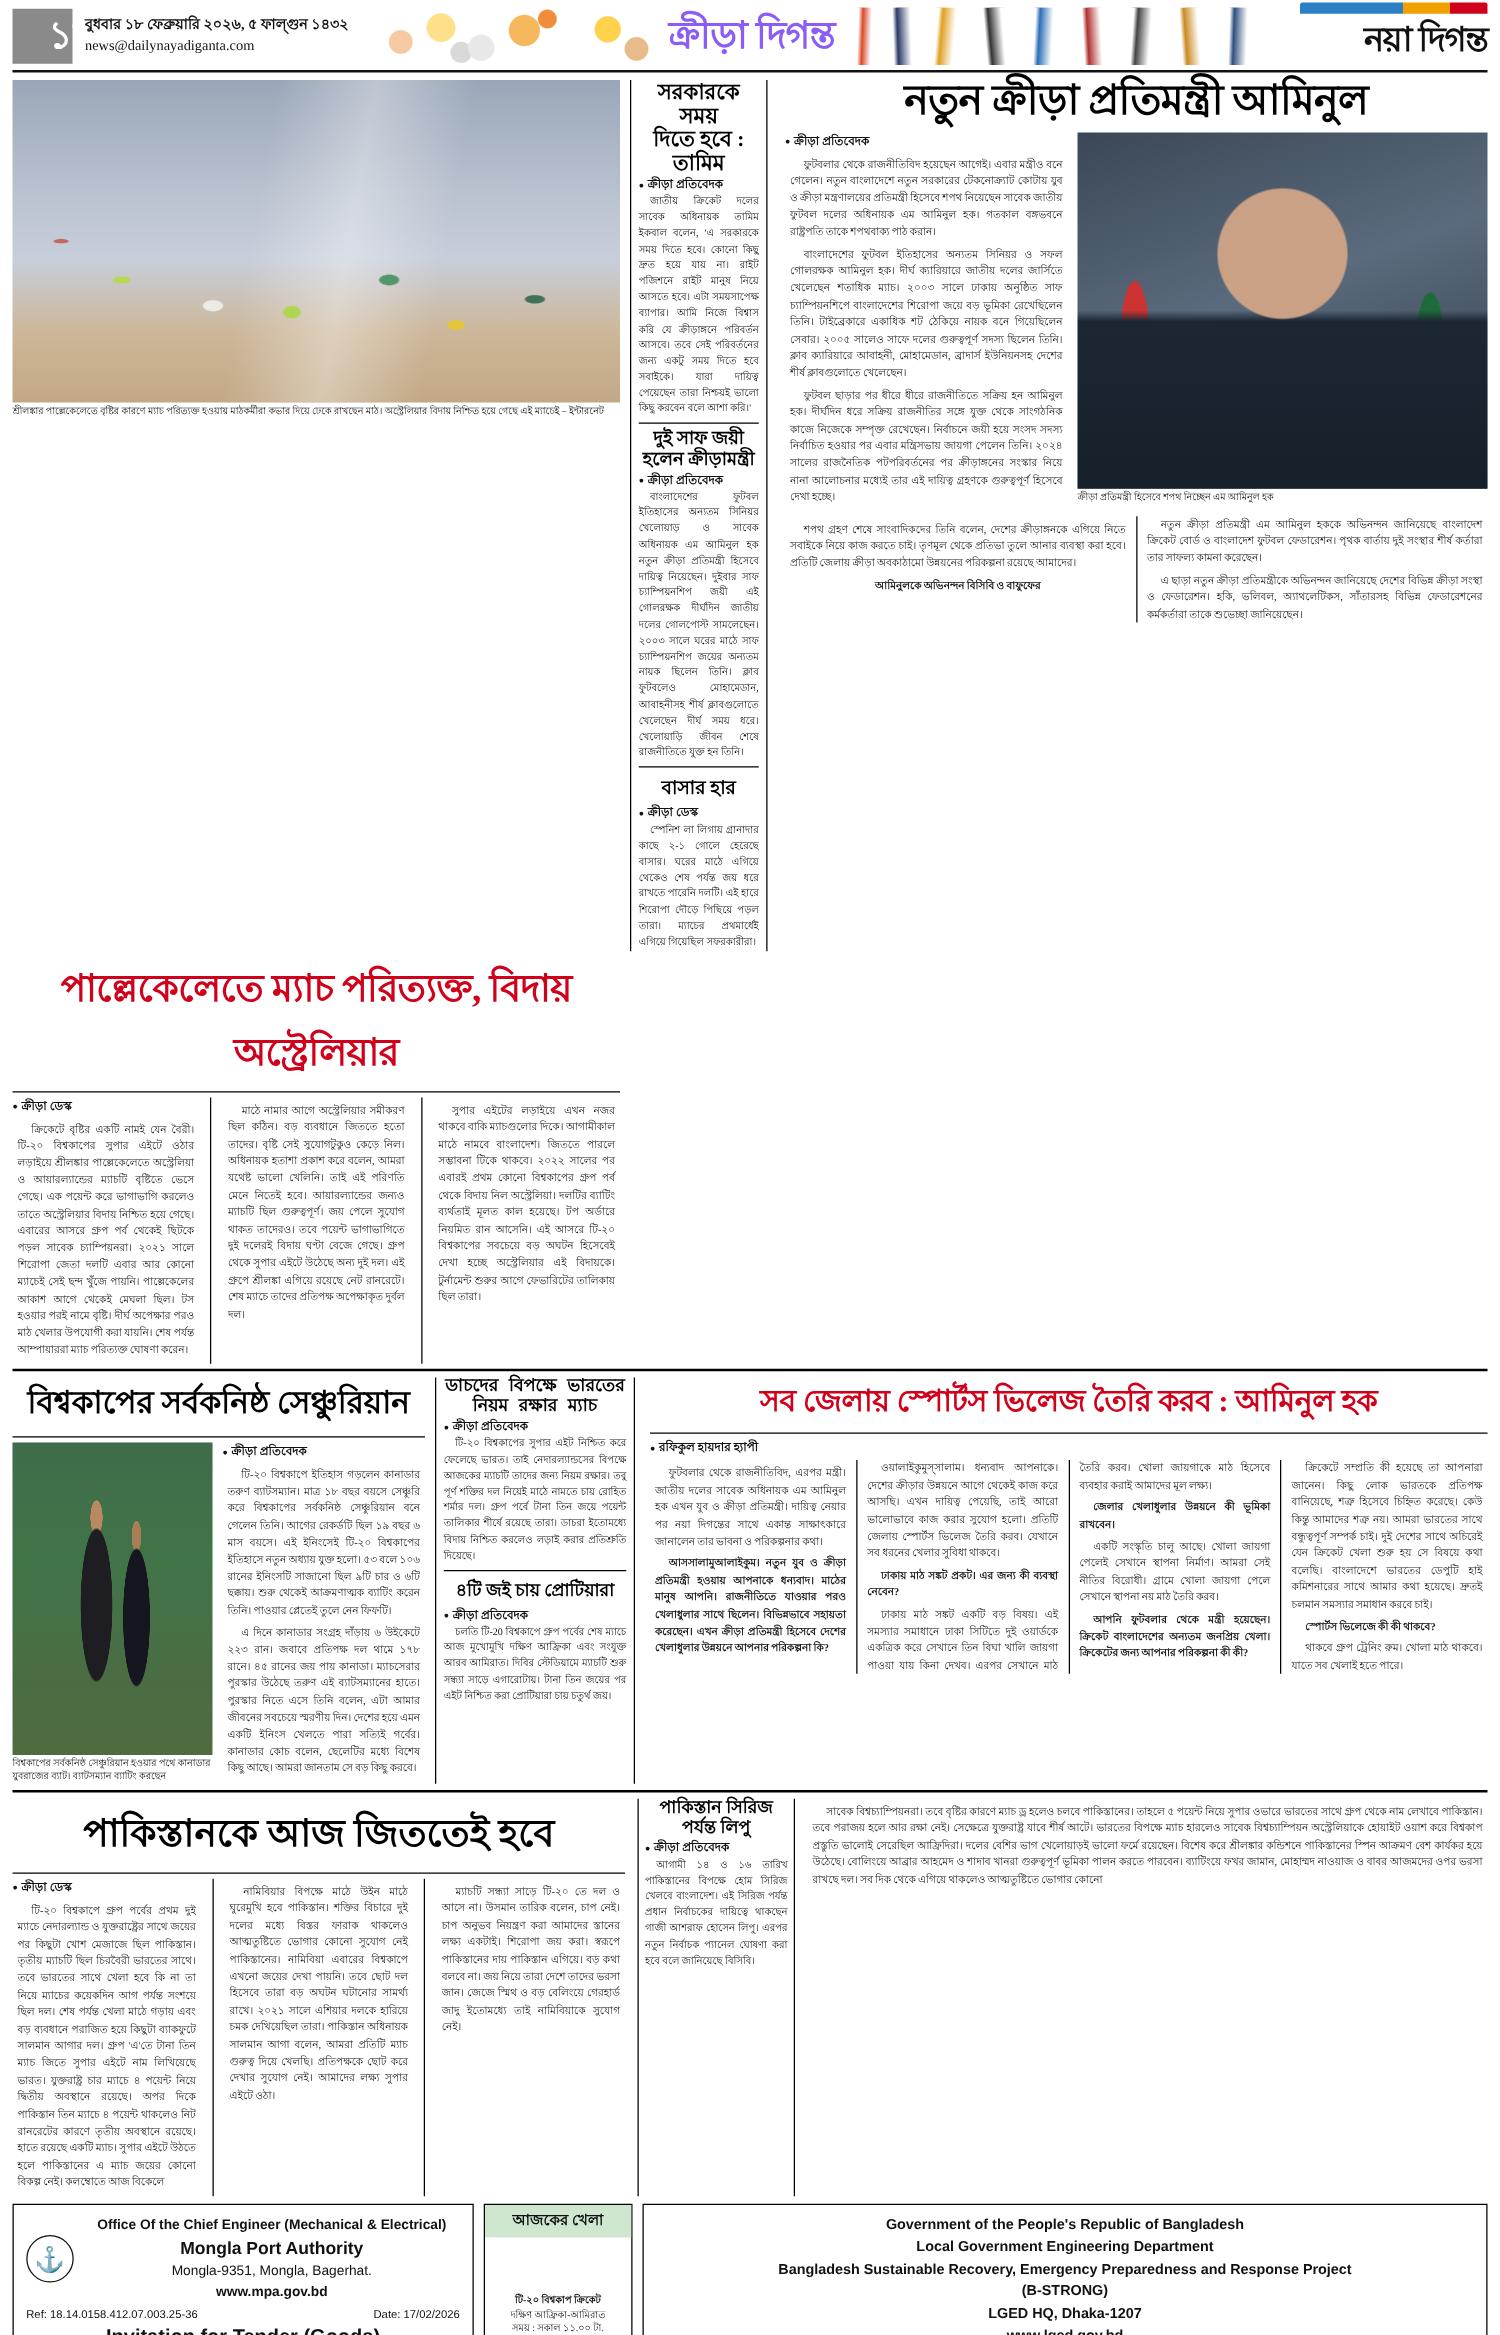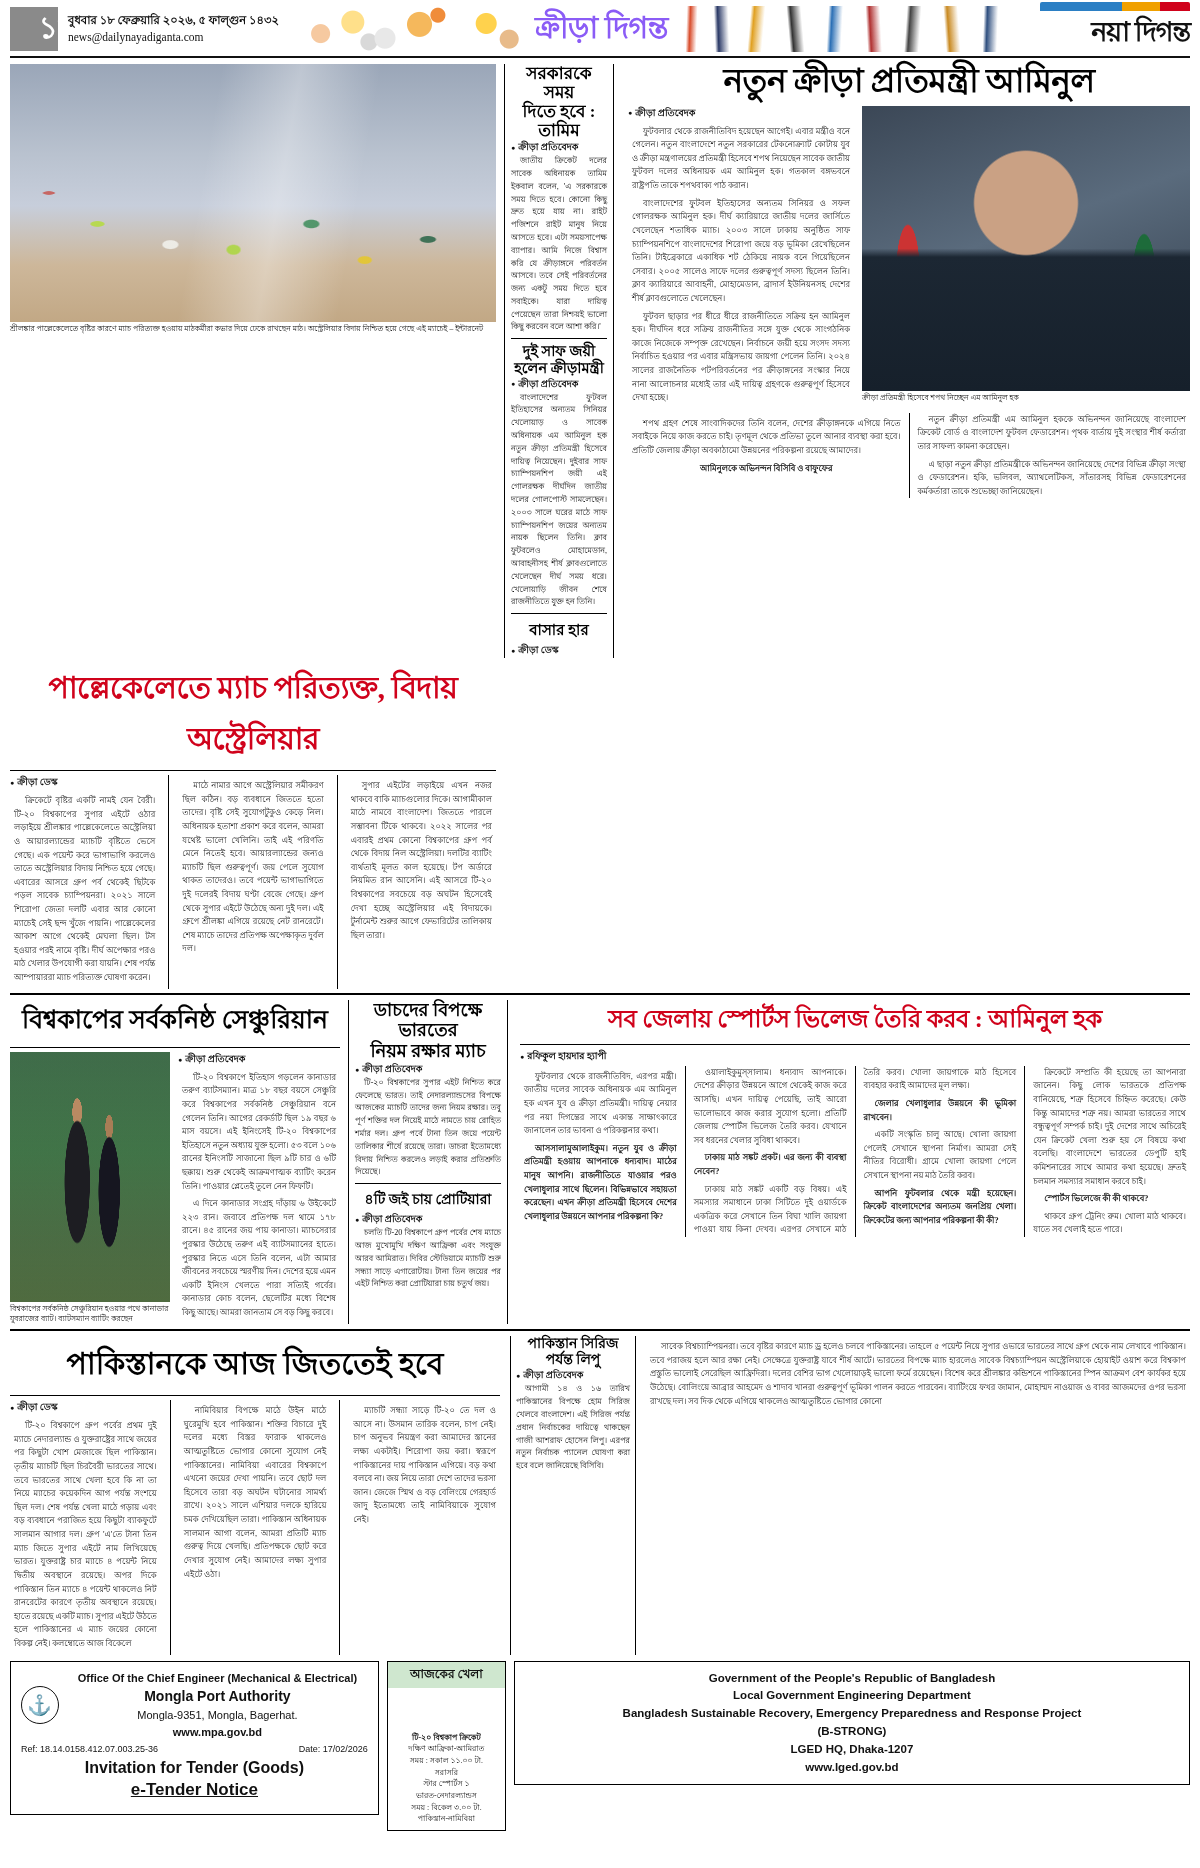--- a/index.html
+++ b/index.html
@@ -139,21 +139,21 @@
   .threecol { display: flex; gap: 9px; }
   .threecol > div { flex: 1; }
   .sep-v { border-left: 1px solid #000; }
 
   
   .sec2 { display: flex; gap: 8px; margin-top: 4px; }
   .s2-a { width: 330px; }
   .s2-b { width: 160px; border-left: 1px solid #000; border-right: 1px solid #000; padding: 0 6px; }
   .s2-c { flex: 1; padding-left: 4px; }
   .hl-vk { font-size: 25px; }
-  .hl-dachen { font-size: 18px; line-height: 1.15; }
+  .hl-dachen { font-size: 14px; line-height: 1.15; font-family: Liberation Mono, monospace; }
   .hl-4ti { font-size: 14px; }
   .hl-village { font-size: 24px; letter-spacing: -0.3px; }
 
   
   .sec3 { display:flex; gap: 10px; margin-top: 5px; }
   .s3-left { width: 490px; }
   .hl-pak { font-size: 30px; margin: 4px 0; }
   .hl-lipu { font-size: 14px; line-height: 1.15;}
 
   
@@ -214,20 +214,23 @@
       <div class="hl-blk hl-two bn">দুই সাফ জয়ী</div>
       <div class="hl-blk hl-two bn">হলেন ক্রীড়ামন্ত্রী</div>
       <div class="byline bn">ক্রীড়া প্রতিবেদক</div>
       <div class="mid-body bn">
           <p>বাংলাদেশের ফুটবল ইতিহাসের অন্যতম সিনিয়র খেলোয়াড় ও সাবেক অধিনায়ক এম আমিনুল হক নতুন ক্রীড়া প্রতিমন্ত্রী হিসেবে দায়িত্ব নিয়েছেন। দুইবার সাফ চ্যাম্পিয়নশিপ জয়ী এই গোলরক্ষক দীর্ঘদিন জাতীয় দলের গোলপোস্ট সামলেছেন। ২০০৩ সালে ঘরের মাঠে সাফ চ্যাম্পিয়নশিপ জয়ের অন্যতম নায়ক ছিলেন তিনি। ক্লাব ফুটবলেও মোহামেডান, আবাহনীসহ শীর্ষ ক্লাবগুলোতে খেলেছেন দীর্ঘ সময় ধরে। খেলোয়াড়ি জীবন শেষে রাজনীতিতে যুক্ত হন তিনি।</p>
         </div>
 
       <div class="rule"></div>
       <div class="hl-blk hl-basar bn">বাসার হার</div>
       <div class="byline bn">ক্রীড়া ডেস্ক</div>
+      <div class="mid-body bn">
+          <p>স্পেনিশ লা লিগায় গ্রানাদার কাছে ২-১ গোলে হেরেছে বাসার। ঘরের মাঠে এগিয়ে থেকেও শেষ পর্যন্ত জয় ধরে রাখতে পারেনি দলটি। এই হারে শিরোপা দৌড়ে পিছিয়ে পড়ল তারা। ম্যাচের প্রথমার্ধেই এগিয়ে গিয়েছিল সফরকারীরা।</p>
+        </div>
     </div>
 
     <div class="col-right-top">
       <div class="hl-blk hl-main bn">নতুন ক্রীড়া প্রতিমন্ত্রী আমিনুল</div>
       <div class="right-top-inner" style="margin-top:6px;">
         <div class="rt-text">
           <div class="byline bn">ক্রীড়া প্রতিবেদক</div>
           <div class="body-txt bn">
             <p>ফুটবলার থেকে রাজনীতিবিদ হয়েছেন আগেই। এবার মন্ত্রীও বনে গেলেন। নতুন বাংলাদেশে নতুন সরকারের টেকনোক্র্যাট কোটায় যুব ও ক্রীড়া মন্ত্রণালয়ের প্রতিমন্ত্রী হিসেবে শপথ নিয়েছেন সাবেক জাতীয় ফুটবল দলের অধিনায়ক এম আমিনুল হক। গতকাল বঙ্গভবনে রাষ্ট্রপতি তাকে শপথবাক্য পাঠ করান।</p>
             <p>বাংলাদেশের ফুটবল ইতিহাসের অন্যতম সিনিয়র ও সফল গোলরক্ষক আমিনুল হক। দীর্ঘ ক্যারিয়ারে জাতীয় দলের জার্সিতে খেলেছেন শতাধিক ম্যাচ। ২০০৩ সালে ঢাকায় অনুষ্ঠিত সাফ চ্যাম্পিয়নশিপে বাংলাদেশের শিরোপা জয়ে বড় ভূমিকা রেখেছিলেন তিনি। টাইব্রেকারে একাধিক শট ঠেকিয়ে নায়ক বনে গিয়েছিলেন সেবার। ২০০৫ সালেও সাফে দলের গুরুত্বপূর্ণ সদস্য ছিলেন তিনি। ক্লাব ক্যারিয়ারে আবাহনী, মোহামেডান, ব্রাদার্স ইউনিয়নসহ দেশের শীর্ষ ক্লাবগুলোতে খেলেছেন।</p>

